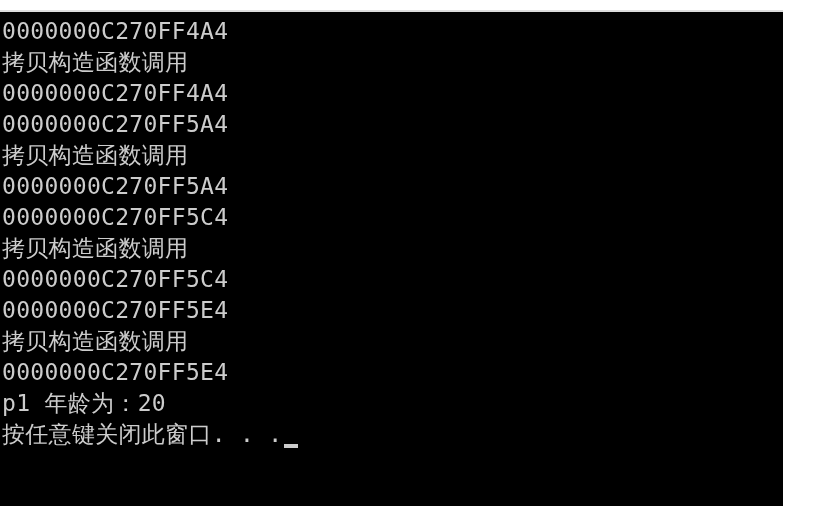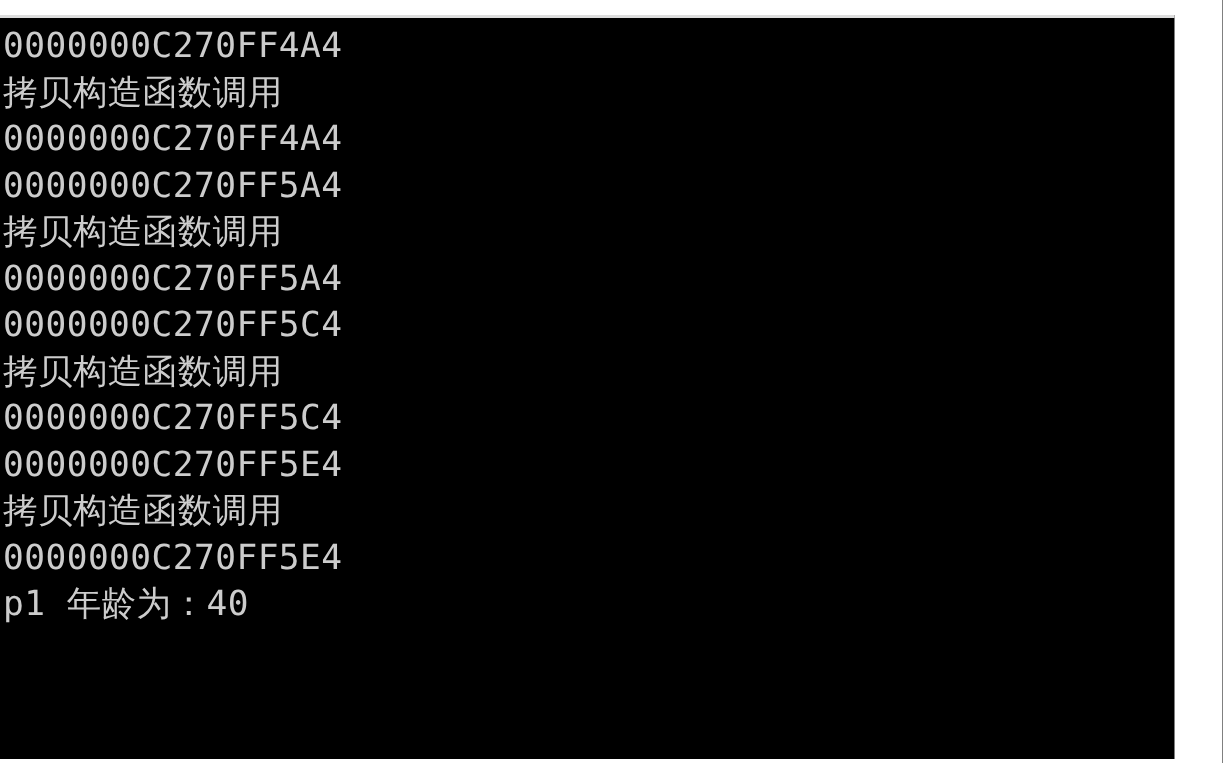--- a/index.html
+++ b/index.html
@@ -52,14 +52,15 @@
   <div class="console-line">0000000C270FF4A4</div>
   <div class="console-line">0000000C270FF5A4</div>
   <div class="console-line">拷贝构造函数调用</div>
   <div class="console-line">0000000C270FF5A4</div>
   <div class="console-line">0000000C270FF5C4</div>
   <div class="console-line">拷贝构造函数调用</div>
   <div class="console-line">0000000C270FF5C4</div>
   <div class="console-line">0000000C270FF5E4</div>
   <div class="console-line">拷贝构造函数调用</div>
   <div class="console-line">0000000C270FF5E4</div>
-  <div class="console-line">p1 年龄为：40</div>
+  <div class="console-line">p1 年龄为：20</div>
+  <div class="console-line"><span>按任意键关闭此窗口. . .</span><span class="cursor"></span></div>
 </div>
 
 </body></html>

